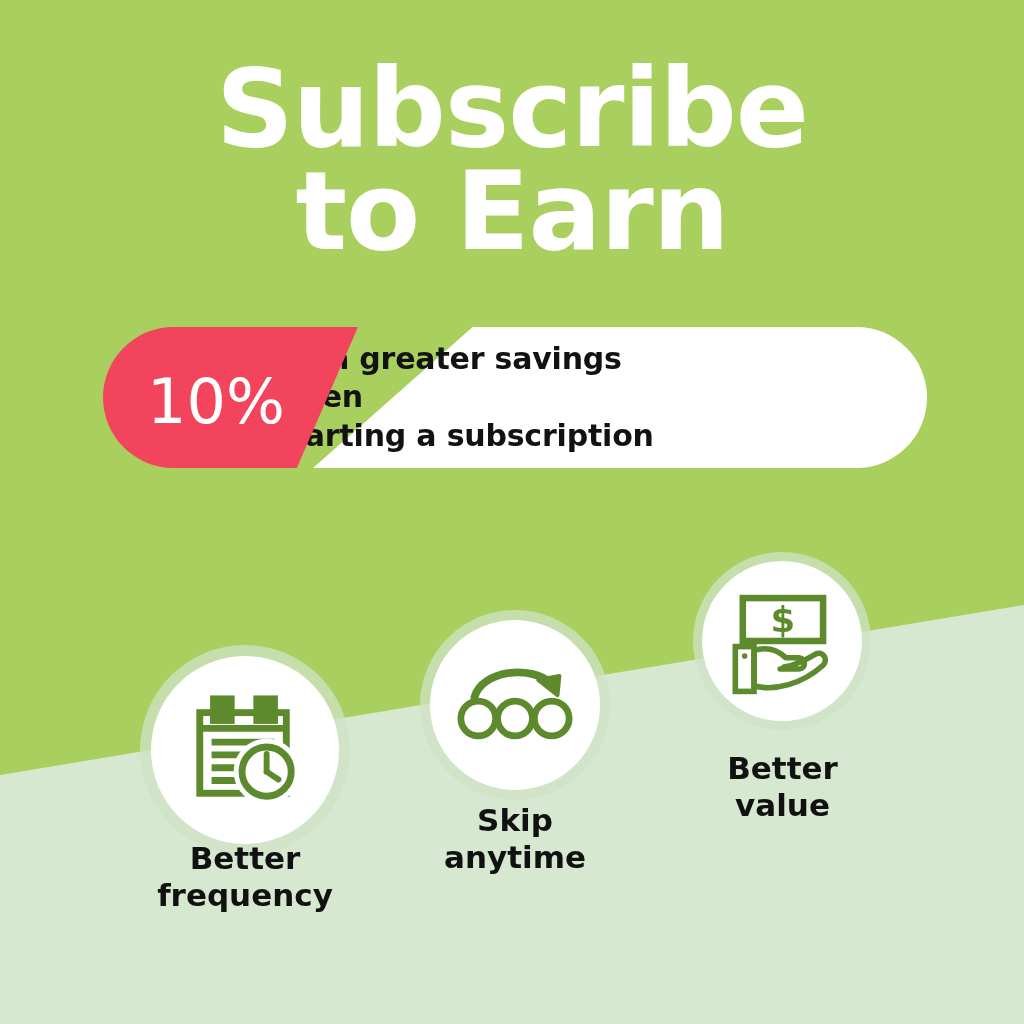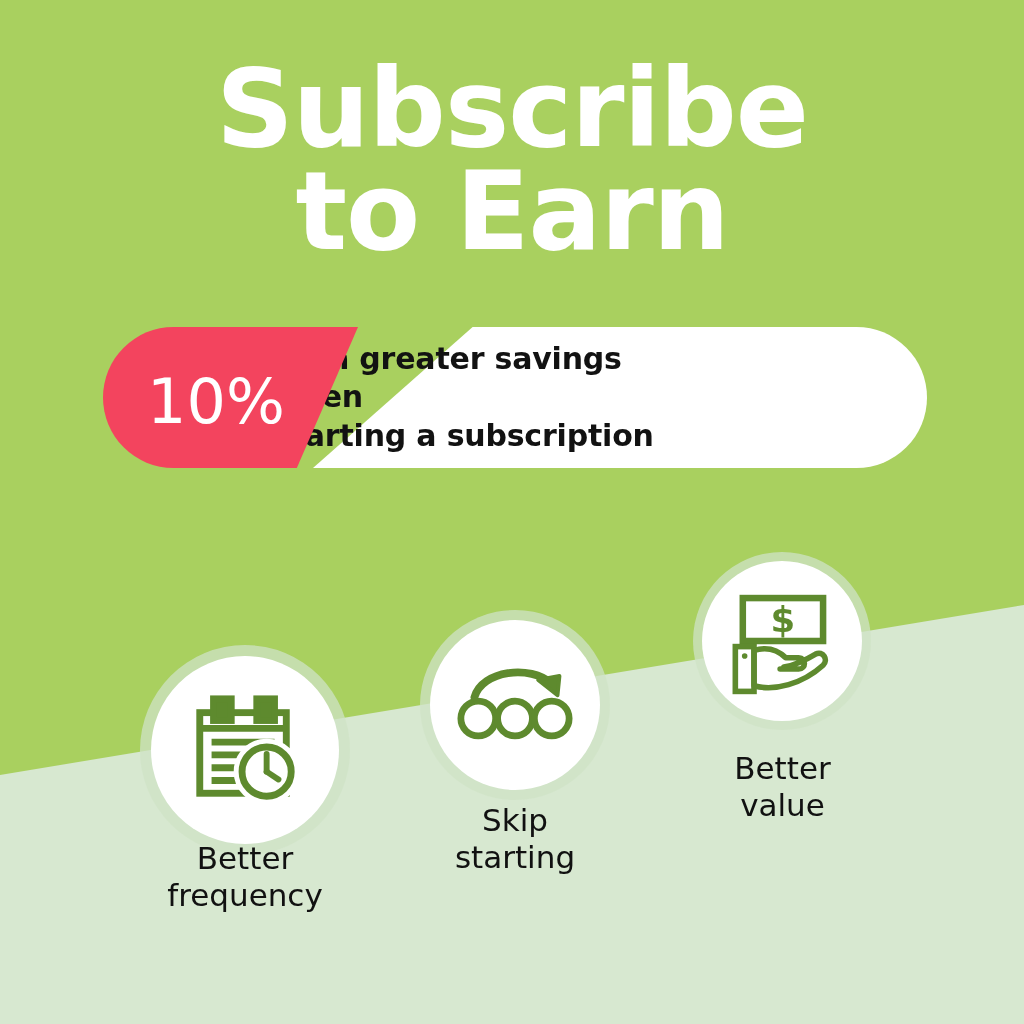--- a/index.html
+++ b/index.html
@@ -161,21 +161,21 @@
   
   #feat-3 { left: 693px; top: 552px; width: 178px; height: 250px; }
   #feat-3 .halo { left: 0;  top: 0;  width: 178px; height: 178px; }
   #feat-3 .disc { left: 9px; top: 9px; width: 160px; height: 160px; }
 
   .feature-label-abs {
     position: absolute;
     text-align: center;
     color: #111111;
     font-family: "DejaVu Sans", sans-serif;
-    font-weight: 400;
+    font-weight: 700;
     font-size: 31px;
     line-height: 1.2;
     white-space: pre-line;
   }
   #label-1 { left: 110px;  top: 840px; width: 270px; }
   #label-2 { left: 390px;  top: 802px; width: 250px; }
   #label-3 { left: 665px;  top: 750px; width: 235px; }
 
   .icon-svg { display: block; }
 </style>
@@ -263,17 +263,17 @@
         <path d="M30 70 C44 66, 56 70, 64 78 L78 78 C86 78, 86 90, 78 90 L58 90
                  M30 70 L30 108 C52 114, 82 106, 104 86 C110 80, 104 70, 96 74
                  C86 80, 74 86, 62 88" fill="none" stroke="#5E8A2E" stroke-width="6" stroke-linejoin="round" stroke-linecap="round"></path>
       </svg>
     </div>
   </div>
 
   <div class="feature-label-abs" id="label-1">Better
 frequency</div>
   <div class="feature-label-abs" id="label-2">Skip
-starting</div>
+anytime</div>
   <div class="feature-label-abs" id="label-3">Better
 value</div>
 
 </div>
 
 </body></html>

